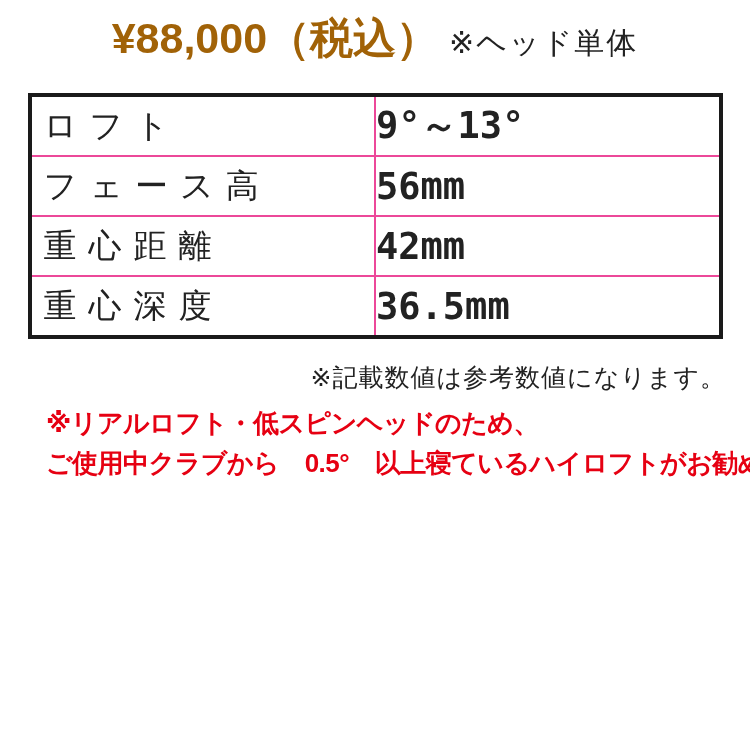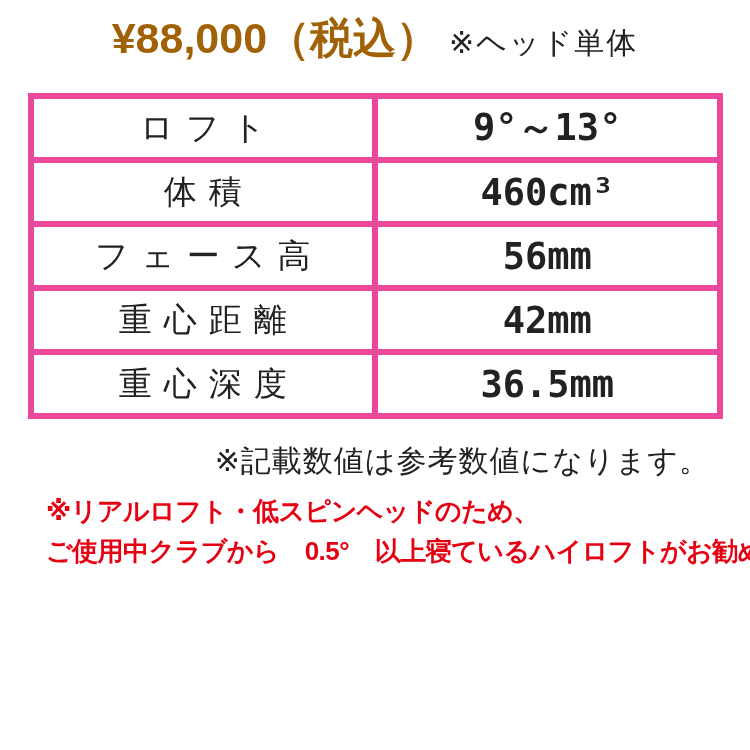--- a/index.html
+++ b/index.html
@@ -35,23 +35,23 @@
     text-align: center;
   }
   table.spec-table {
     border-collapse: collapse;
     table-layout: fixed;
     width: 695px;
     margin: 25px auto 0 auto;
     border: 4px solid #1a1a1a;
   }
   table.spec-table td {
-    border: 6px solid #ec4899;
+    border: 2px solid #ec4899;
     height: 58px;
-    text-align: center;
+    text-align: left;
     vertical-align: middle;
     padding: 0;
     overflow: hidden;
     white-space: nowrap;
   }
   td.spec-label {
     font-size: 33px;
     font-weight: normal;
     letter-spacing: 12px;
     text-indent: 12px; 
@@ -59,23 +59,23 @@
   }
   td.spec-value {
     font-size: 37px;
     font-family: "DejaVu Sans Mono", "DejaVu Sans", "Liberation Sans", monospace;
     font-weight: bold;
     color: #222222;
     letter-spacing: 0;
   }
   .footnote {
     margin-top: 22px;
-    padding-right: 40px;
+    padding-right: 24px;
     text-align: right;
-    font-size: 30px;
+    font-size: 25px;
     color: #222222;
     letter-spacing: 1px;
   }
   .warning {
     margin-top: 16px;
     padding-left: 46px;
     font-weight: bold;
     font-size: 26px;
     letter-spacing: -0.5px;
     line-height: 1.0;
@@ -94,24 +94,20 @@
     <span class="price">¥88,000（税込）</span><span class="title-note">※ヘッド単体</span>
   </div>
 
   <table class="spec-table">
     <tbody>
       <tr>
         <td class="spec-label">ロフト</td>
         <td class="spec-value">9°～13°</td>
       </tr>
       <tr>
-        <td class="spec-label">体積</td>
-        <td class="spec-value">460cm³</td>
-      </tr>
-      <tr>
         <td class="spec-label">フェース高</td>
         <td class="spec-value">56mm</td>
       </tr>
       <tr>
         <td class="spec-label">重心距離</td>
         <td class="spec-value">42mm</td>
       </tr>
       <tr>
         <td class="spec-label">重心深度</td>
         <td class="spec-value">36.5mm</td>

